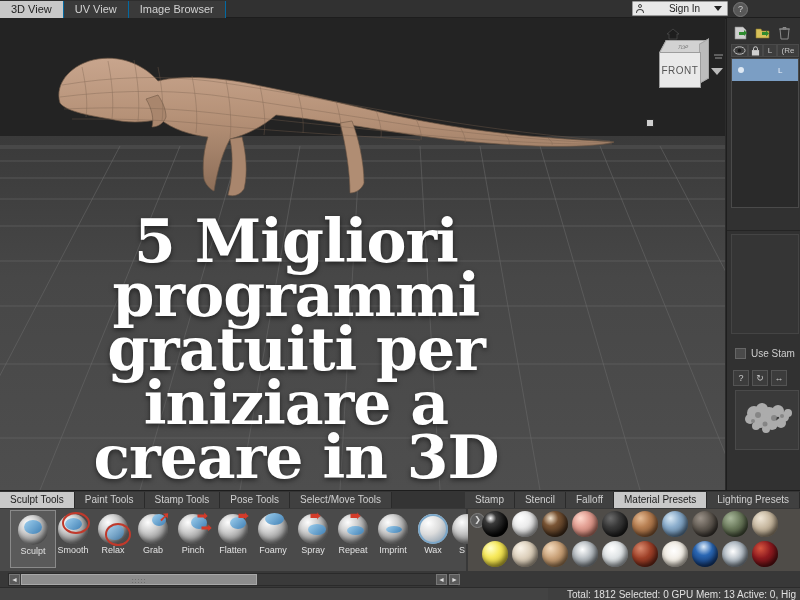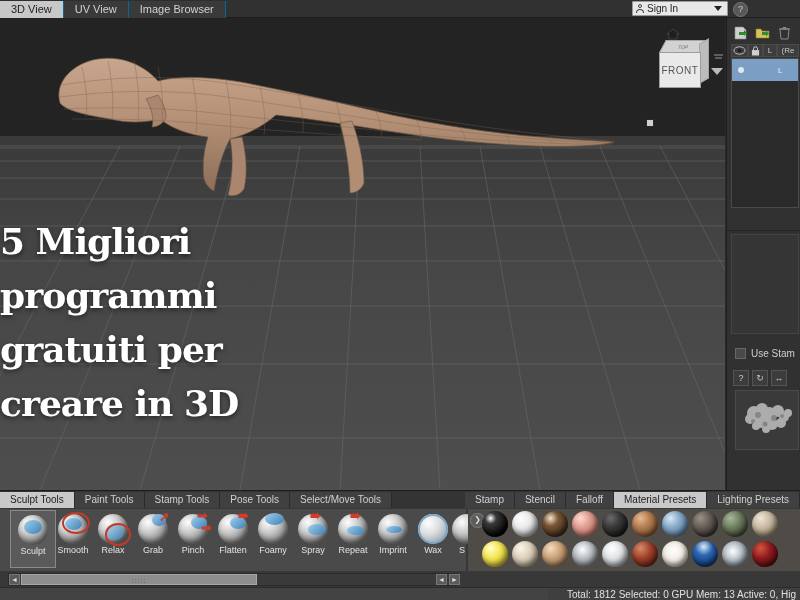--- a/index.html
+++ b/index.html
@@ -14,21 +14,21 @@
   
   .topbar{position:absolute;left:0;top:0;width:800px;height:18px;background:#2e2e2e;
     border-bottom:1px solid #1d1d1d;display:flex;align-items:flex-end;}
   .tab{height:17px;line-height:17px;padding:0 11px;font-size:11px;color:#d2d2d2;
     background:#3a3a3a;border-right:1px solid #0369a1;white-space:nowrap;}
   .tab.active{background:#c8c8c8;color:#1d1d1d;}
   .topbar-fill{flex:1;height:17px;background:#313131;border-bottom:1px solid #1d1d1d;}
   .signin{position:absolute;right:72px;top:1px;width:96px;height:15px;background:#e8e8e8;
     border:1px solid #9a9a9a;border-radius:1px;display:flex;align-items:center;
     font-size:10px;color:#1c1c1c;padding:0 3px;box-sizing:border-box;}
-  .signin .lbl{flex:1;margin-left:3px;}
+  .signin .lbl{flex:1;margin-left:11px;text-align:center;}
   .person-ico{width:8px;height:9px;position:relative;}
   .person-ico:before{content:"";position:absolute;left:2px;top:0;width:4px;height:4px;
     border:1px solid #444;border-radius:50%;box-sizing:border-box;}
   .person-ico:after{content:"";position:absolute;left:0;top:5px;width:8px;height:4px;
     border:1px solid #444;border-bottom:none;border-radius:4px 4px 0 0;box-sizing:border-box;}
   .caret{width:0;height:0;border-left:4px solid transparent;border-right:4px solid transparent;
     border-top:5px solid #222;margin-right:2px;}
   .help-btn{position:absolute;right:52px;top:2px;width:13px;height:13px;border-radius:50%;
     background:#585858;border:1px solid #777;color:#cfcfcf;font-size:9px;text-align:center;
     line-height:12px;}
@@ -58,23 +58,23 @@
   .cube-top{left:4px;top:10px;width:40px;height:12px;background:#d2d2d2;
     border:1px solid #a5a5a5;border-bottom:none;transform:skewX(-28deg);transform-origin:bottom left;
     font-size:5px;color:#777;text-align:center;line-height:12px;}
   .cube-side{left:44px;top:14px;width:8px;height:38px;background:#bcbcbc;
     border:1px solid #a5a5a5;transform:skewY(-30deg);transform-origin:top left;}
   .nav-arrow{position:absolute;right:2px;top:50px;width:0;height:0;
     border-left:6px solid transparent;border-right:6px solid transparent;border-top:7px solid #bbb;}
   .vp-expand{position:absolute;right:2px;top:36px;width:9px;height:8px;}
 
   
-  .headline{position:absolute;left:0;top:196px;width:592px;
+  .headline{position:absolute;left:0;top:196px;width:592px;text-align:center;
     font-family:"DejaVu Serif","Liberation Serif",serif;font-weight:700;
-    font-size:36px;line-height:54px;color:#ffffff;letter-spacing:-1px;
+    font-size:60px;line-height:54px;color:#ffffff;letter-spacing:-1px;
     text-shadow:0 2px 5px rgba(0,0,0,.55);}
 
   
   .rpanel{position:absolute;left:726px;top:18px;width:74px;height:472px;background:#313131;
     border-left:1px solid #1e1e1e;}
   .rp-tools{height:22px;display:flex;align-items:center;padding:4px 6px 0 6px;gap:7px;}
   .ico-sm{width:15px;height:14px;position:relative;}
   .layer-head{position:absolute;left:4px;top:26px;width:68px;height:13px;display:flex;}
   .lh-cell{height:13px;border:1px solid #4a4a4a;background:#3d3d3d;font-size:8px;
     color:#c6c6c6;display:flex;align-items:center;justify-content:center;box-sizing:border-box;}
@@ -244,20 +244,21 @@
     <div class="nav-arrow"></div>
     <svg class="vp-expand" viewBox="0 0 9 8">
       <path d="M0,1 L9,1" stroke="#999" stroke-width="1"></path>
       <path d="M1,4 L8,4" stroke="#999" stroke-width="1"></path>
     </svg>
 
     <div class="headline">
       <div>5 Migliori</div>
       <div>programmi</div>
       <div>gratuiti per</div>
+      <div>iniziare a</div>
       <div>creare in 3D</div>
     </div>
   </div>
 
   <div class="rpanel">
     <div class="rp-tools">
       <svg class="ico-sm" viewBox="0 0 15 14">
         <path d="M2,1 h8 l3,3 v9 h-11 z" fill="#cfcfcf" stroke="#888" stroke-width=".6"></path>
         <path d="M6,6 h5 v3 h-5 z" fill="#2e8b2e"></path>
         <path d="M11,4 l3,3 l-3,3 z" fill="#2e8b2e"></path>

